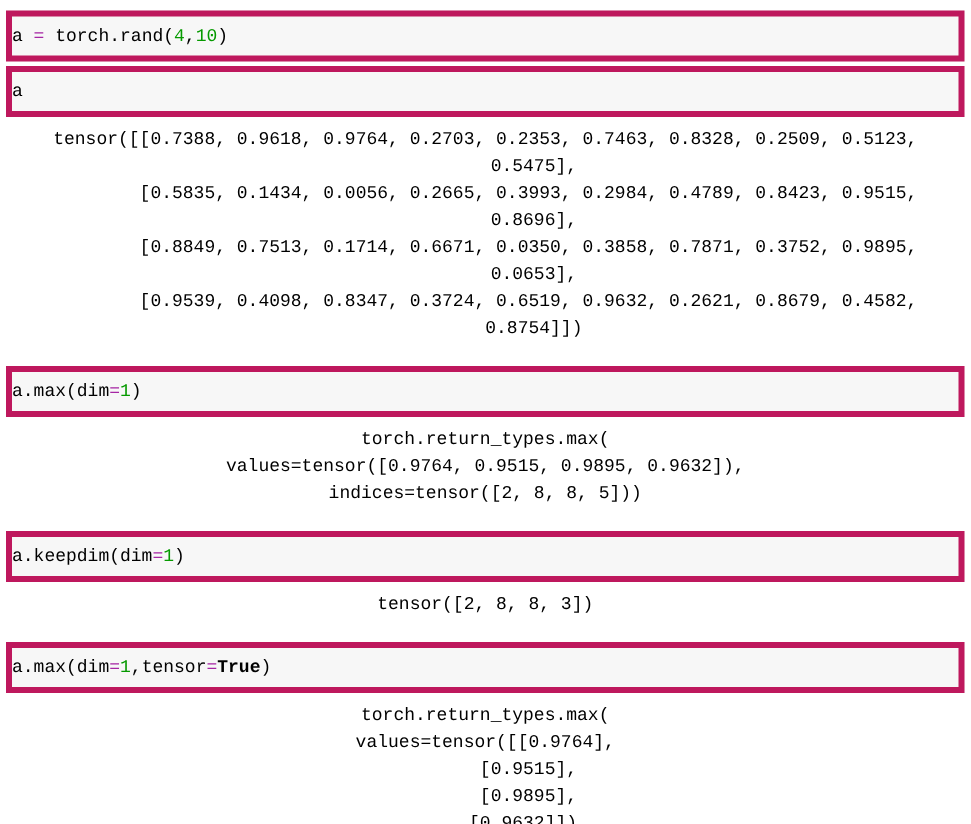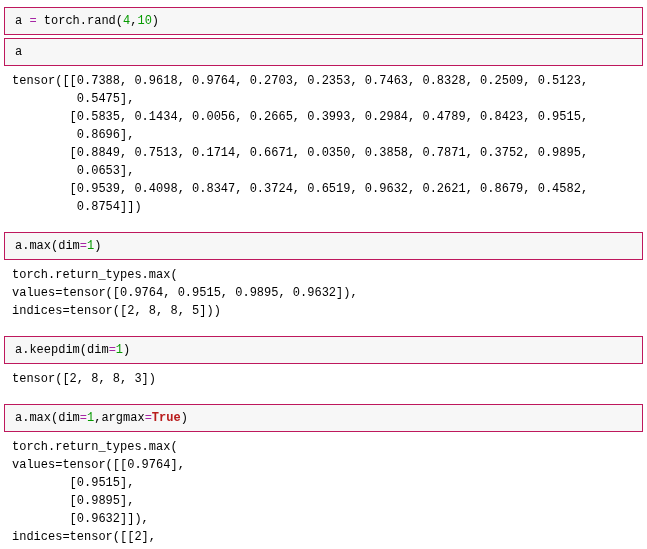--- a/index.html
+++ b/index.html
@@ -8,35 +8,36 @@
     background: #fff;
     font-family: Consolas, "Courier New", monospace;
     font-size: 12px;
     line-height: 1.5;
     color: #000;
     width: 647px;
     box-sizing: border-box;
     position: relative;
   }
   .cell {
-    border: 1px solid #be185d;
+    border: 4px solid #be185d;
     background: #f7f7f7;
-    padding: 4px 10px;
+    padding: 4px 0;
     margin: 3px 0;
     white-space: pre;
     overflow-x: auto;
   }
   .out {
     padding: 3px 8px 6px 8px;
     white-space: pre;
     margin: 2px 0 10px 0;
+    text-align: center;
   }
   .op  { color: #a626a4; } 
   .num { color: #069a00; }
-  .kw  { color: #b91c1c; font-weight: bold; }
+  .kw  { color: #000000; font-weight: bold; }
 </style>
 </head>
 <body>
 
 <div class="cell"><span>a</span><span class="op"> = </span><span>torch.rand(</span><span class="num">4</span><span>,</span><span class="num">10</span><span>)</span></div>
 
 <div class="cell"><span>a</span></div>
 <div class="out">tensor([[0.7388, 0.9618, 0.9764, 0.2703, 0.2353, 0.7463, 0.8328, 0.2509, 0.5123,
          0.5475],
         [0.5835, 0.1434, 0.0056, 0.2665, 0.3993, 0.2984, 0.4789, 0.8423, 0.9515,
@@ -47,21 +48,21 @@
          0.8754]])</div>
 
 <div class="cell"><span>a.max(dim</span><span class="op">=</span><span class="num">1</span><span>)</span></div>
 <div class="out">torch.return_types.max(
 values=tensor([0.9764, 0.9515, 0.9895, 0.9632]),
 indices=tensor([2, 8, 8, 5]))</div>
 
 <div class="cell"><span>a.keepdim(dim</span><span class="op">=</span><span class="num">1</span><span>)</span></div>
 <div class="out">tensor([2, 8, 8, 3])</div>
 
-<div class="cell"><span>a.max(dim</span><span class="op">=</span><span class="num">1</span><span>,argmax</span><span class="op">=</span><span class="kw">True</span><span>)</span></div>
+<div class="cell"><span>a.max(dim</span><span class="op">=</span><span class="num">1</span><span>,tensor</span><span class="op">=</span><span class="kw">True</span><span>)</span></div>
 <div class="out">torch.return_types.max(
 values=tensor([[0.9764],
         [0.9515],
         [0.9895],
         [0.9632]]),
 indices=tensor([[2],
         [8],
         [8],
         [5]]))</div>
 

